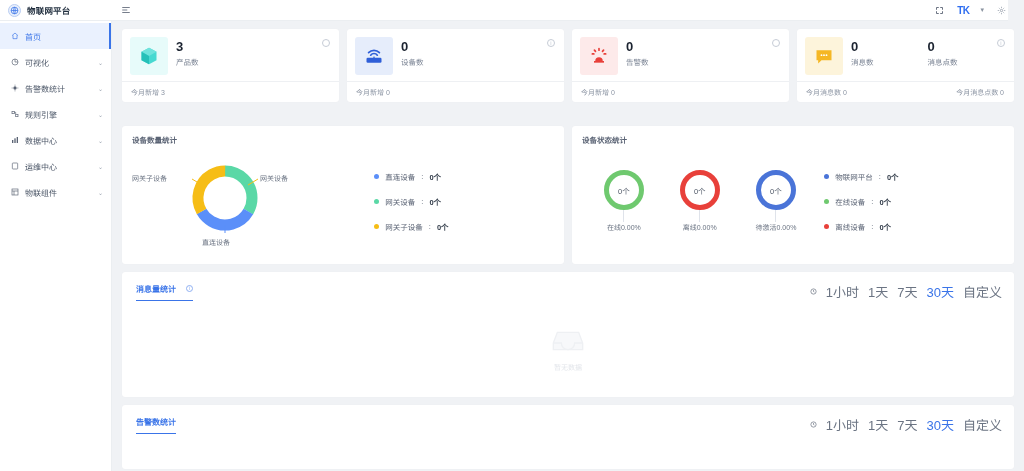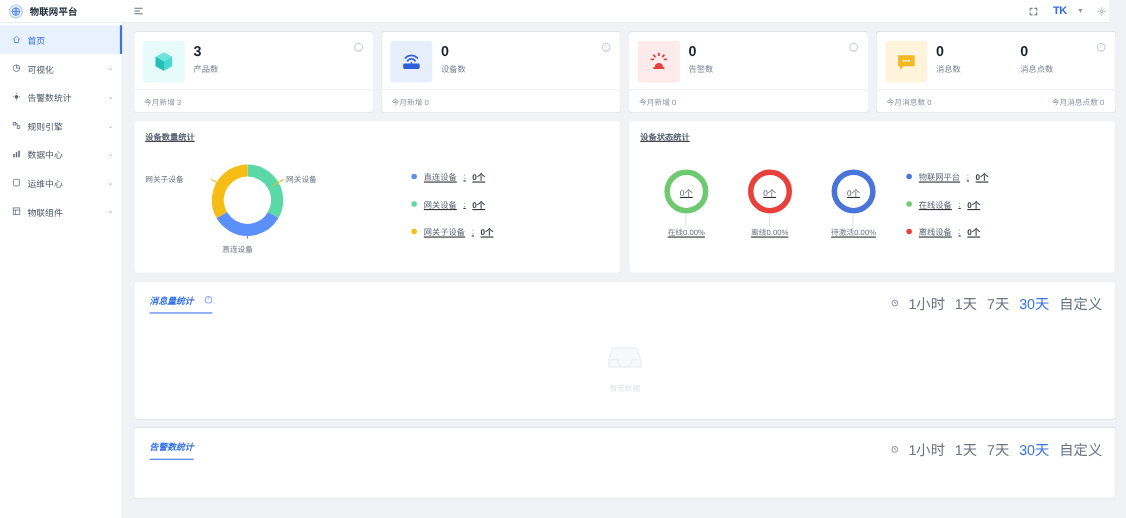--- a/index.html
+++ b/index.html
@@ -99,21 +99,21 @@
     border: 1px solid #c6ccd6; color: #c6ccd6;
     font-size: 6px; line-height: 6px; text-align: center;
     cursor: pointer; display:flex; align-items:center; justify-content:center;
   }
   .card-foot {
     border-top: 1px solid #eef0f3; padding: 5px 10px 5px 9px;
     font-size: 7px; color: #8b94a3; display: flex; justify-content: space-between;
   }
 
   
-  .panels { display: flex; gap: 8px; margin-top: 8px; text-decoration: underline; }
+  .panels { display: flex; gap: 8px; margin-top: 24px; }
   .panel {
     flex: 1; background: #fff; border-radius: 3px; min-width: 0;
     height: 138px; padding: 8px 10px;
     box-shadow: 0 0 1px rgba(0,0,0,.06);
   }
   .panel-title { font-size: 7.5px; color: #5a6374; font-weight: bold; }
   .panel-body { display: flex; height: 112px; align-items: center; }
   .panel-chart { flex: 0 0 56%; height: 100%; position: relative; }
   .panel-legend { flex: 1; display: flex; flex-direction: column; justify-content: center; gap: 14px; padding-left: 6px; }
   .legend-row { display: flex; align-items: center; gap: 6px; font-size: 7.5px; color: #5a6374; }
@@ -139,21 +139,21 @@
   .section {
     background: #fff; border-radius: 3px; margin-top: 8px;
     box-shadow: 0 0 1px rgba(0,0,0,.06);
   }
   .section-head {
     display: flex; align-items: center; padding: 9px 12px 0 14px; height: 30px;
   }
   .tab {
     font-size: 8px; color: #3a74e8; font-weight: bold;
     padding-bottom: 6px; border-bottom: 1.5px solid #3a74e8;
-    display: flex; align-items: center; gap: 10px; cursor: pointer; font-style: italic;
+    display: flex; align-items: center; gap: 10px; cursor: pointer;
   }
   .tab-info {
     width: 7px; height: 7px; border-radius: 50%; border: 1px solid #8fb0f2;
     display:flex; align-items:center; justify-content:center;
     font-size: 5px; color: #8fb0f2; font-weight: normal;
   }
   .ranges { margin-left: auto; display: flex; align-items: center; gap: 9px; font-size: 13px; color: #6b7483; }
   .range { cursor: pointer; }
   .range.sel { color: #3a74e8; }
   .range-clock { display: flex; align-items: center; gap: 2px; cursor: pointer; }

